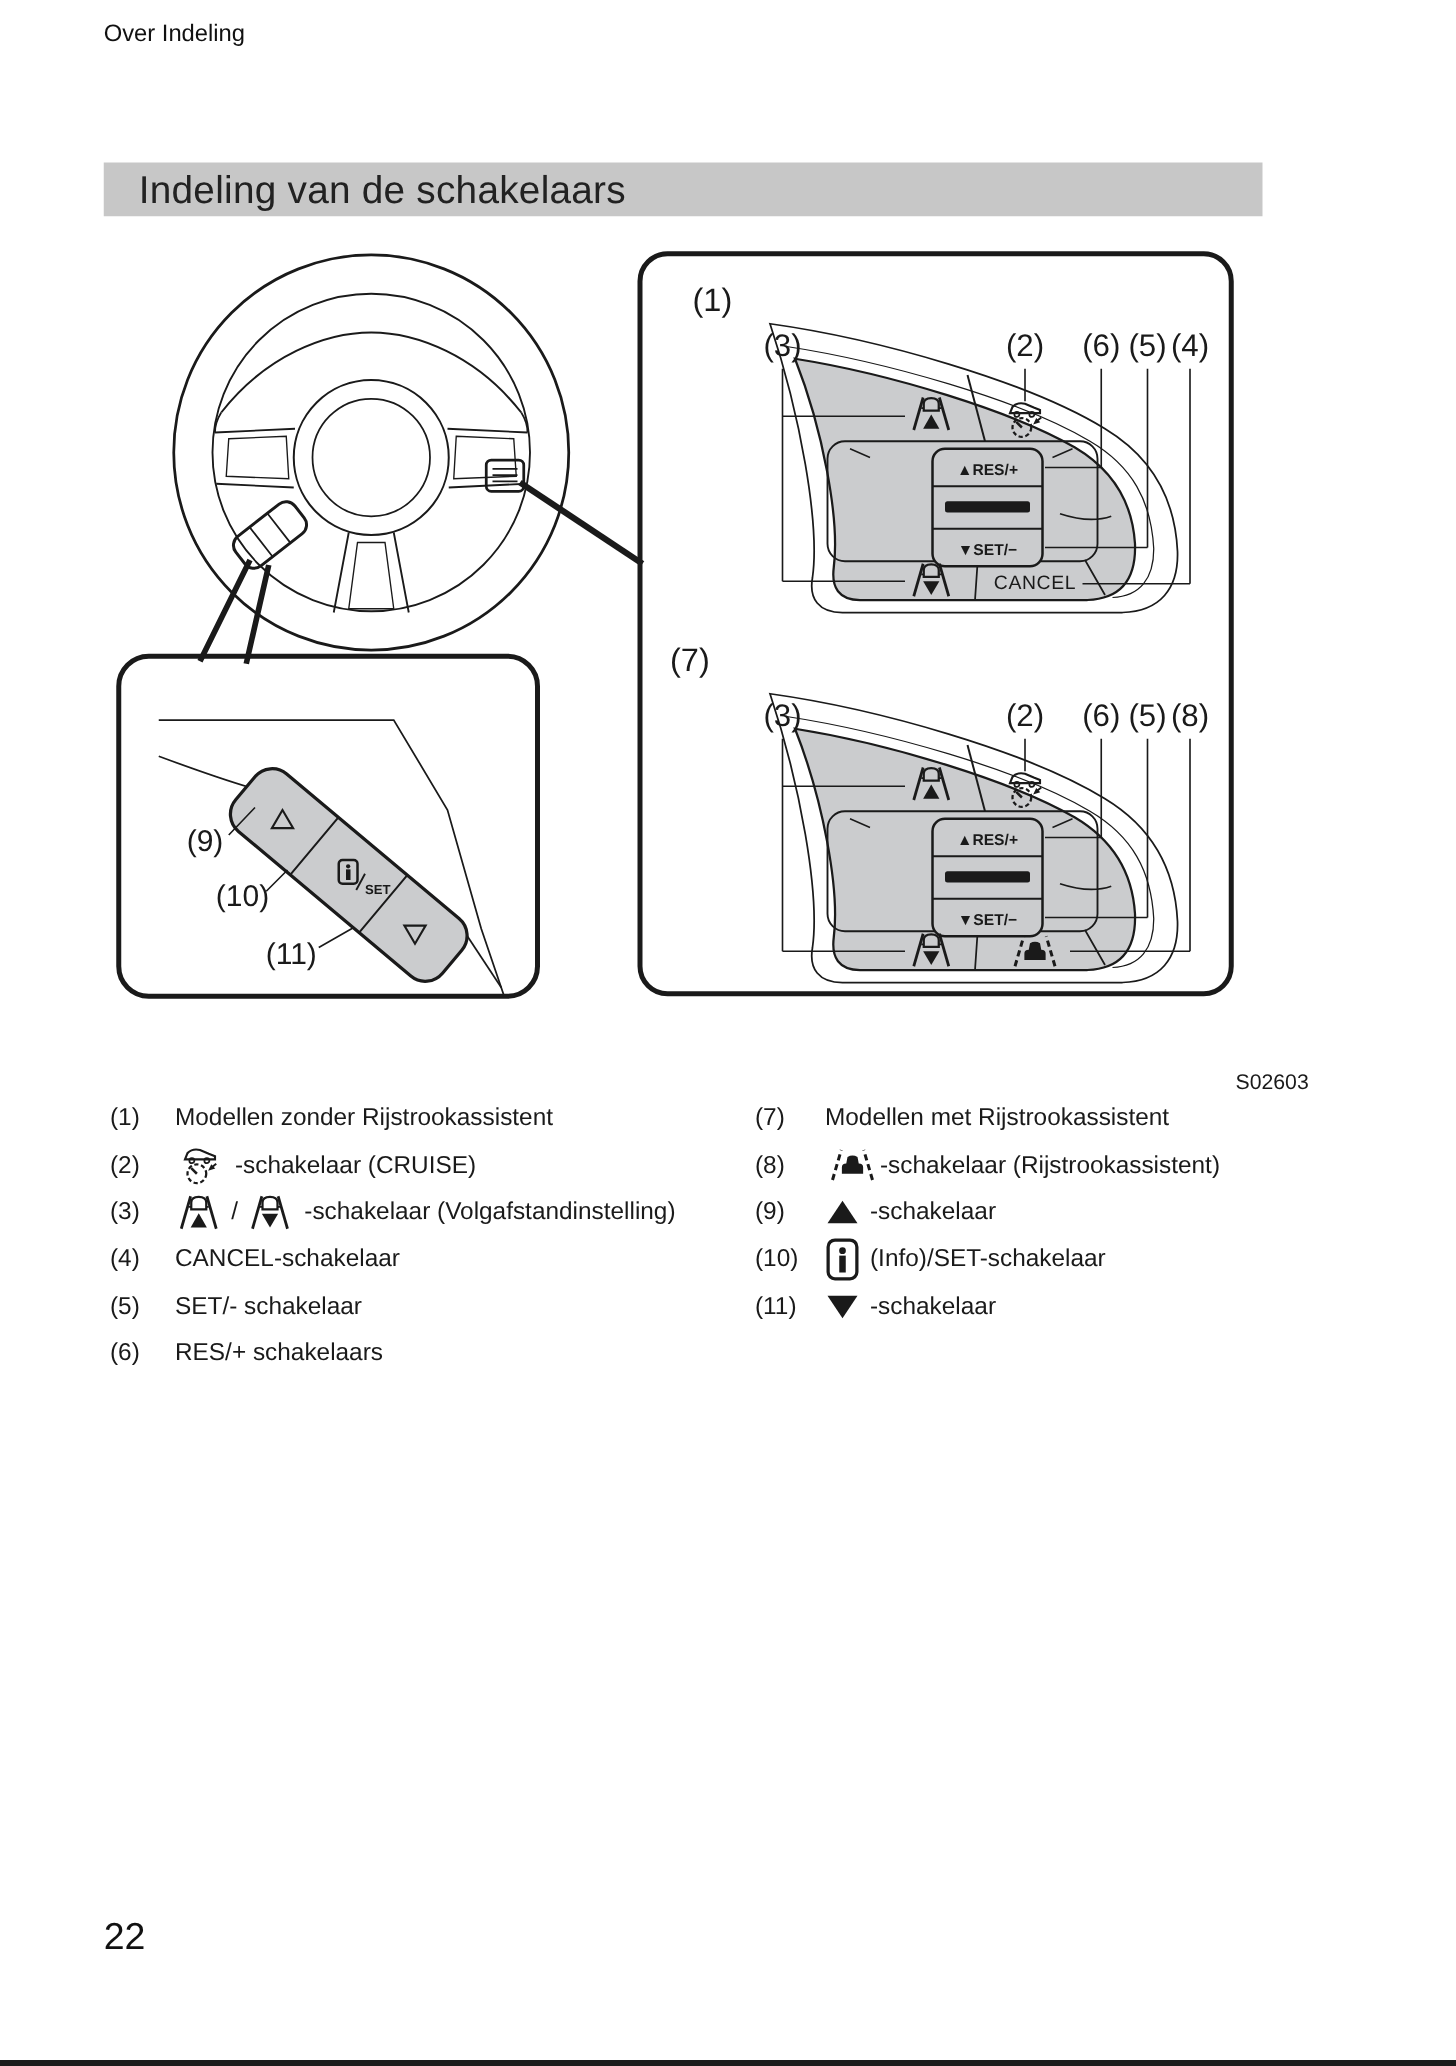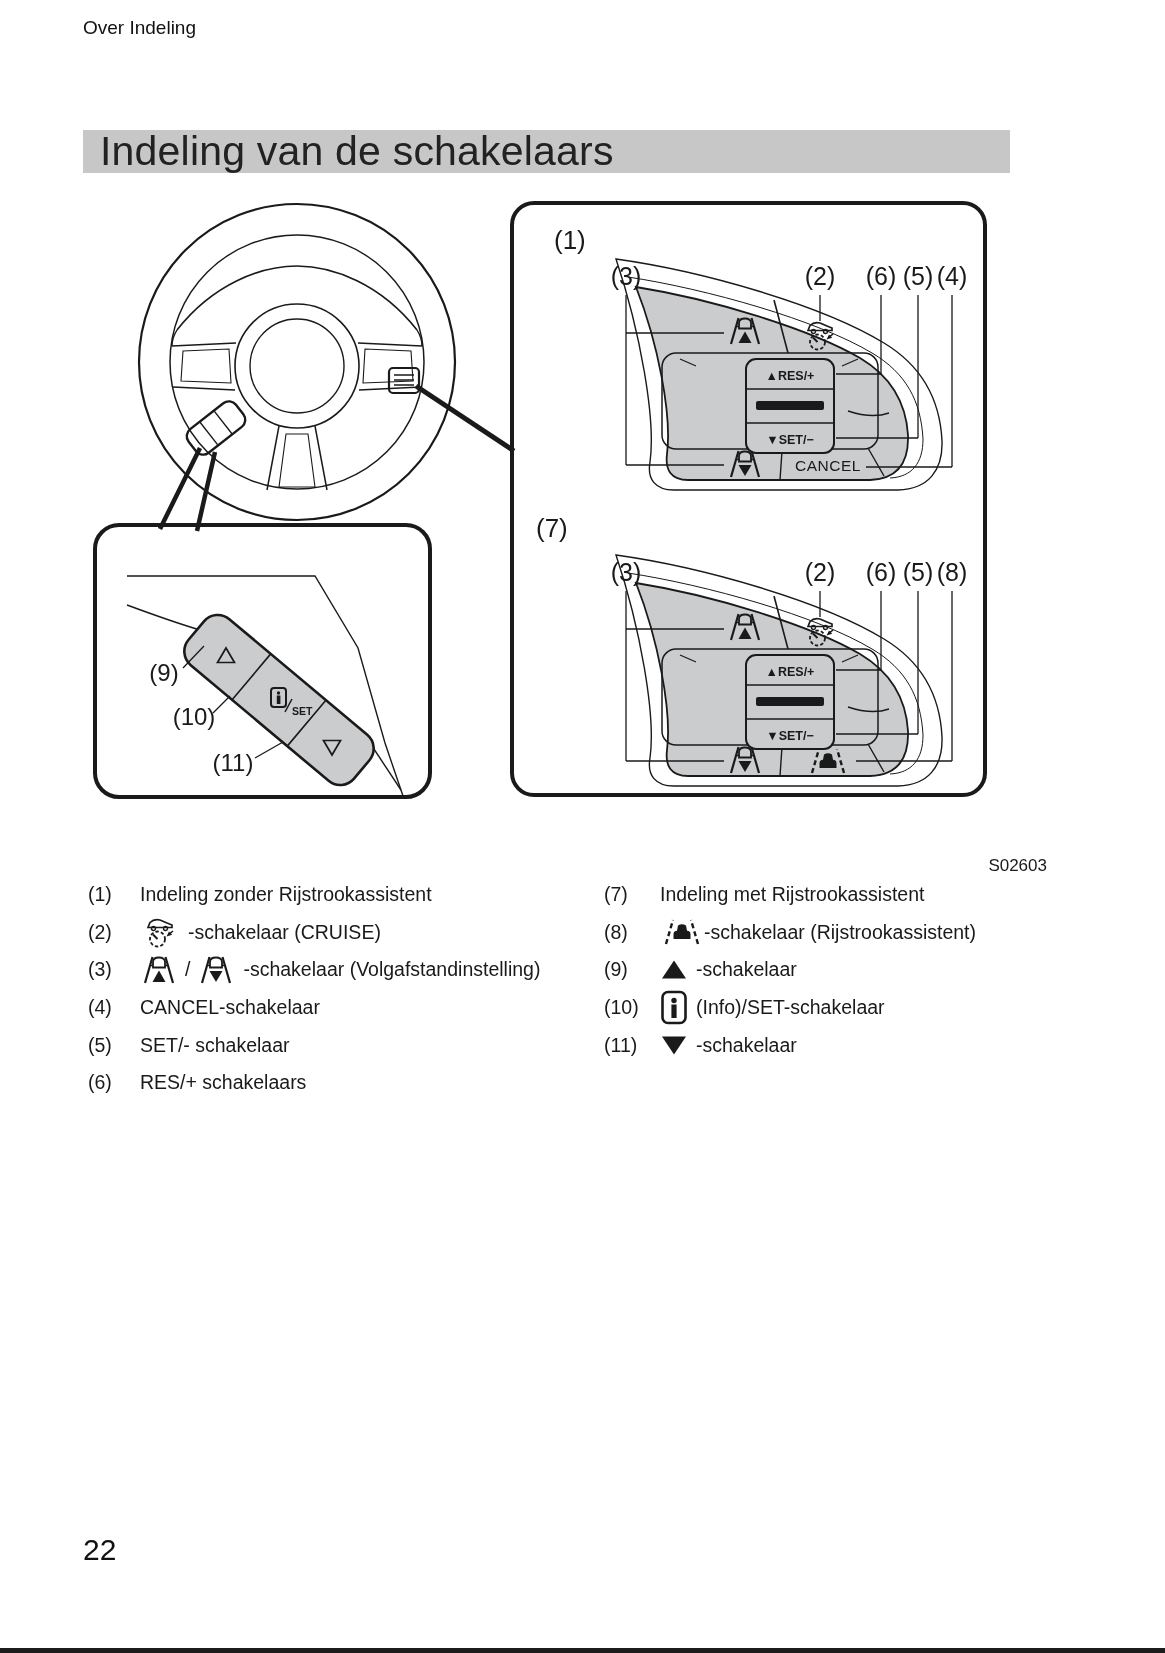--- a/index.html
+++ b/index.html
@@ -3,21 +3,21 @@
 <meta charset="utf-8">
 <style>
   html,body{margin:0;padding:0;}
   body{
     width:1165px;height:1653px;position:relative;background:#ffffff;
     font-family:"Liberation Sans",sans-serif;color:#1a1a1a;overflow:hidden;
   }
   .header{position:absolute;left:83px;top:17px;font-size:19px;color:#111;}
   .title-bar{position:absolute;left:83px;top:130px;width:927px;height:43px;
     background:#c7c7c7;display:flex;align-items:center;}
-  .title-bar span{font-size:41px;color:#222;padding-left:17px;letter-spacing:0.2px;}
+  .title-bar span{font-size:31px;color:#222;padding-left:28px;letter-spacing:0.2px;}
   .figure-wrap{position:absolute;left:83px;top:190px;width:980px;height:692px;}
   svg text{font-family:"Liberation Sans",sans-serif;fill:#1a1a1a;}
   .ln{stroke:#1a1a1a;fill:none;}
   .fillb{fill:#1a1a1a;stroke:none;}
   .gray{fill:#cbccce;}
   .legend-col{position:absolute;width:500px;}
   .legend-left{left:88px;top:876px;}
   .legend-right{left:604px;top:876px;}
   .lrow{display:flex;align-items:center;height:37.6px;font-size:19.5px;}
   .lnum{width:52px;flex:0 0 52px;}
@@ -220,21 +220,21 @@
     </g>
   </g>
 
   <text x="964" y="681" font-size="17" text-anchor="end">S02603</text>
 </svg>
 </div>
 
 <div class="legend-col legend-left">
   <div class="lrow">
     <span class="lnum">(1)</span>
-    <span>Indeling zonder Rijstrookassistent</span>
+    <span>Modellen zonder Rijstrookassistent</span>
   </div>
   <div class="lrow">
     <span class="lnum">(2)</span>
     <svg class="licon mr8" width="40" height="36" viewBox="-20 -18 40 36">
         <use href="#icon-cruise"></use>
       </svg>
     <span>-schakelaar (CRUISE)</span>
   </div>
   <div class="lrow">
     <span class="lnum">(3)</span>
@@ -257,21 +257,21 @@
   </div>
   <div class="lrow">
     <span class="lnum">(6)</span>
     <span>RES/+ schakelaars</span>
   </div>
 </div>
 
 <div class="legend-col legend-right">
   <div class="lrow">
     <span class="lnum">(7)</span>
-    <span>Indeling met Rijstrookassistent</span>
+    <span>Modellen met Rijstrookassistent</span>
   </div>
   <div class="lrow">
     <span class="lnum">(8)</span>
     <svg class="licon" width="44" height="28" viewBox="-22 -14 44 28">
         <use href="#icon-lka"></use>
       </svg>
     <span>-schakelaar (Rijstrookassistent)</span>
   </div>
   <div class="lrow">
     <span class="lnum">(9)</span>

